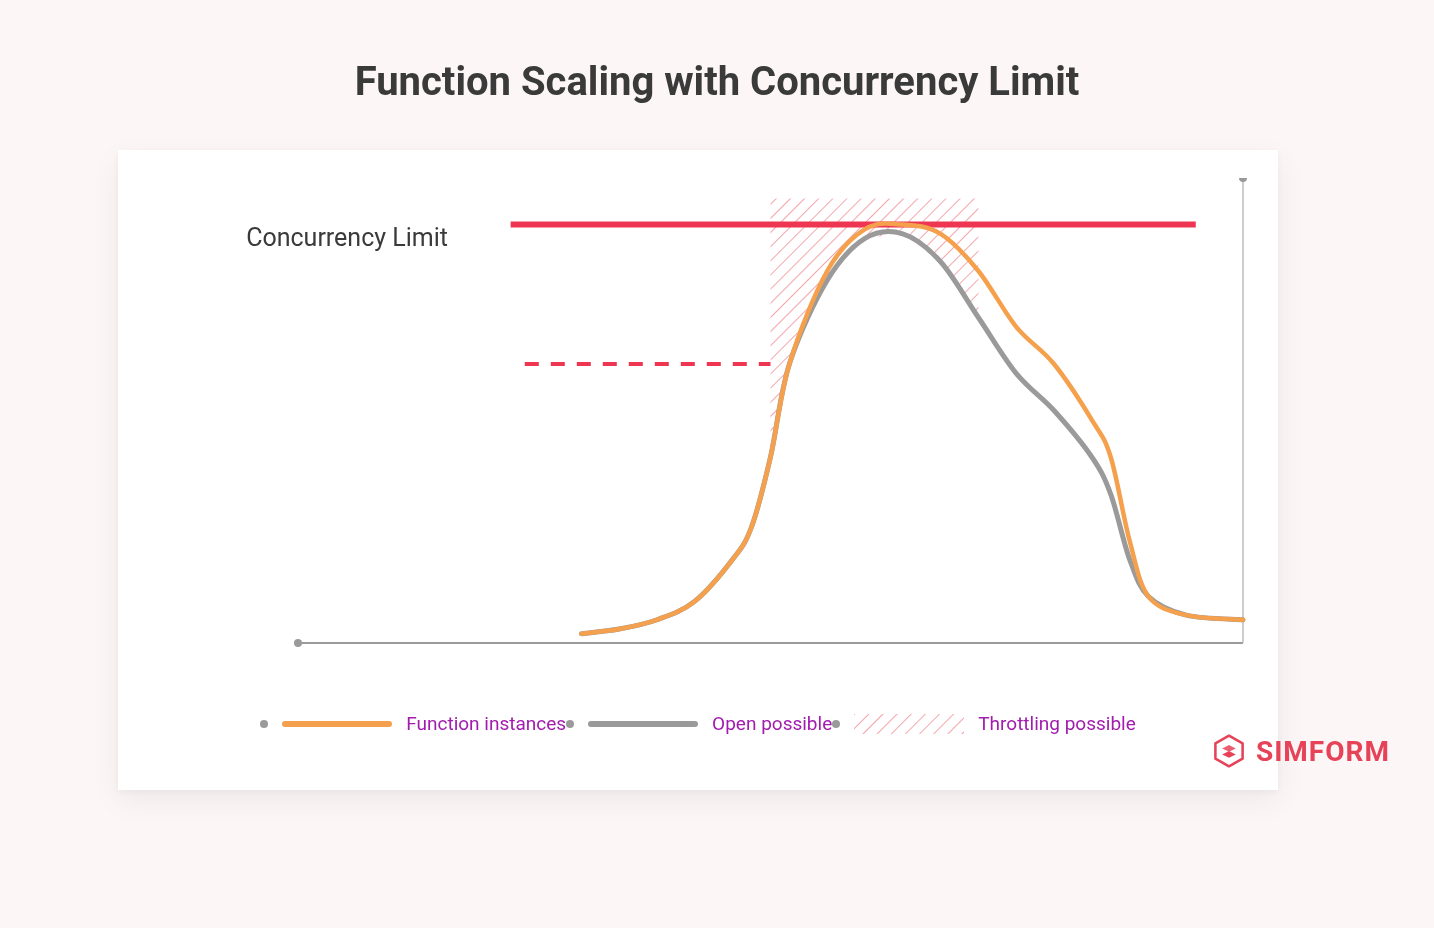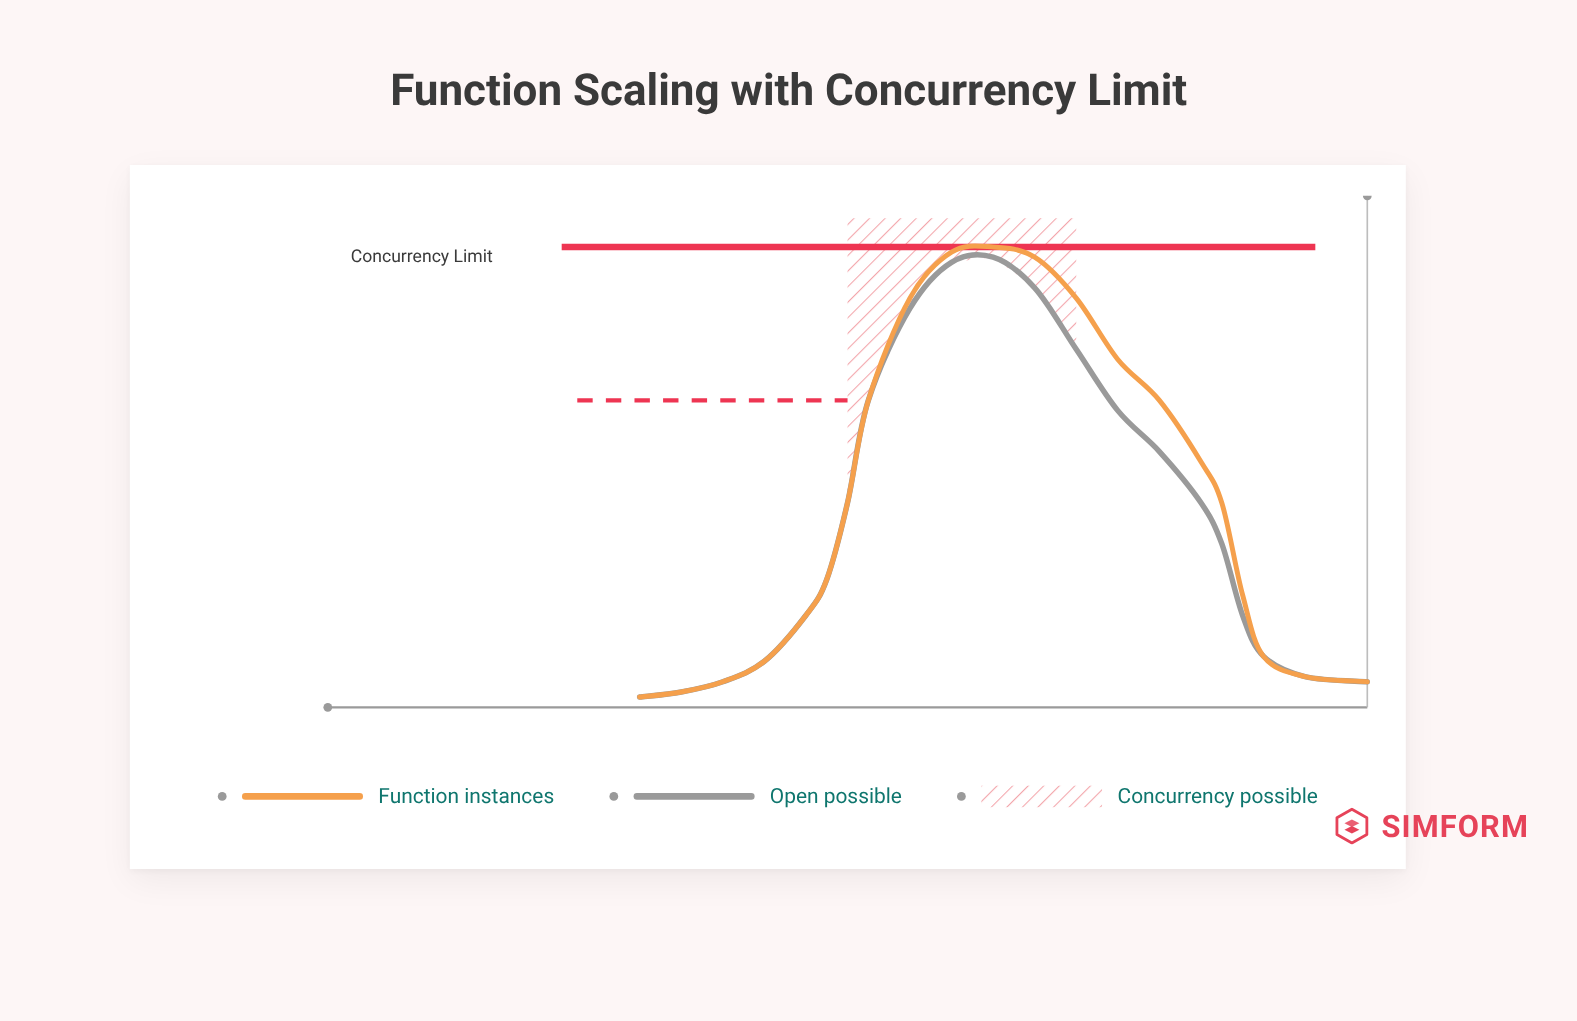--- a/index.html
+++ b/index.html
@@ -38,36 +38,35 @@
   }
   .chart-area {
     position: absolute;
     left: 70px;
     top: 28px;
     width: 1060px;
     height: 510px;
   }
   .annot {
     position: absolute;
-    font-size: 16px;
+    font-size: 25px;
     color: #3a3a3a;
     text-align: right;
   }
   .annot.concurrency { top: 45px; left: -10px; width: 270px; }
   .annot.burst       { top: 188px; left: -10px; width: 270px; }
   .legend {
     position: absolute;
     left: 70px;
     right: 70px;
     bottom: 55px;
     display: flex;
     justify-content: center;
-    gap: 50px;
     font-size: 19px;
-    color: #0f766e;
+    color: #a21caf;
   }
   .legend-item {
     display: flex;
     align-items: center;
     gap: 14px;
   }
   .legend-dot {
     width: 8px; height: 8px; border-radius: 50%; background: #9a9a9a;
   }
   .legend-line {
@@ -134,21 +133,21 @@
         <span class="legend-line gray"></span>
         <span>Open possible</span>
       </div>
       <div class="legend-item">
         <span class="legend-dot"></span>
         <span class="legend-hatch">
           <svg width="110" height="20">
               <rect width="110" height="20" fill="url(#hatch)"></rect>
             </svg>
         </span>
-        <span>Concurrency possible</span>
+        <span>Throttling possible</span>
       </div>
     </div>
 
   </div>
 
   <div class="brand">
     <svg viewBox="0 0 40 40">
       <path d="M20 2 L36 11 L36 29 L20 38 L4 29 L4 11 Z" fill="none" stroke="#e64359" stroke-width="3" stroke-linejoin="round"></path>
       <path d="M12 24 L20 20 L28 24 L20 28 Z" fill="#e64359"></path>
       <path d="M12 17 L20 13 L28 17 L20 21 Z" fill="#e64359" opacity="0.85"></path>

